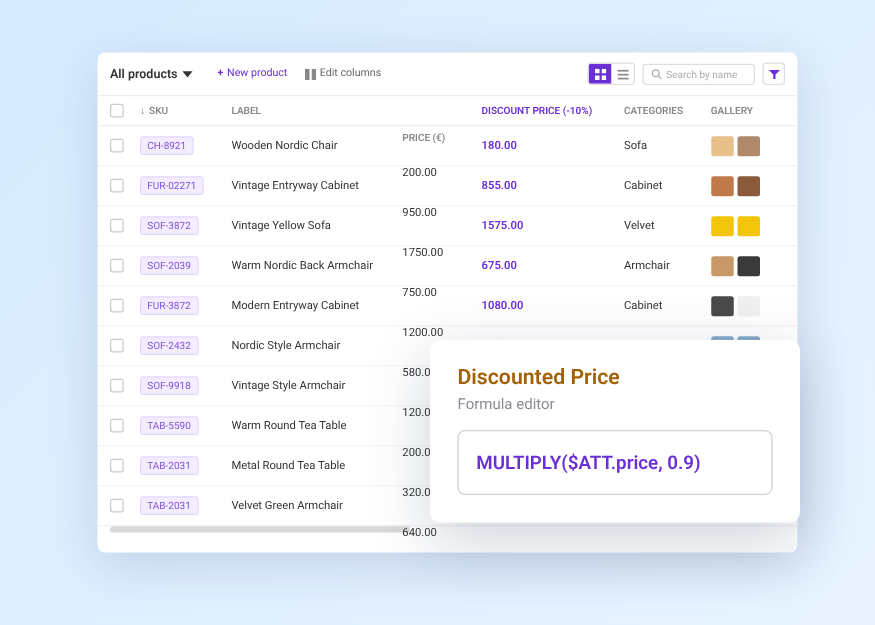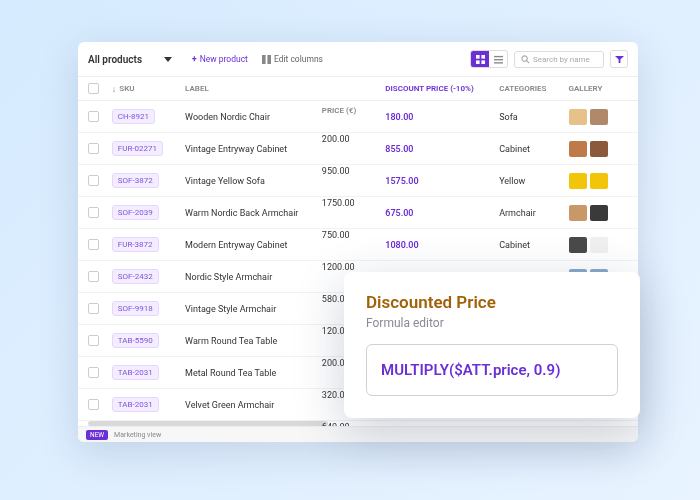--- a/index.html
+++ b/index.html
@@ -27,21 +27,21 @@
   .toolbar {
     display: flex;
     align-items: center;
     padding: 8px 10px;
     border-bottom: 1px solid #eee;
     gap: 6px;
   }
   .dropdown {
     display: flex;
     align-items: center;
-    gap: 22px;
+    gap: 4px;
     font-size: 10px;
     font-weight: 600;
     cursor: pointer;
     padding-right: 10px;
   }
   .caret {
     width: 0; height: 0;
     border-left: 4px solid transparent;
     border-right: 4px solid transparent;
     border-top: 5px solid #333;
@@ -303,21 +303,21 @@
         <div class="row">
           <div class="col-chk">
             <div class="checkbox"></div>
           </div>
           <div class="col-sku">
             <span class="sku-badge">SOF-3872</span>
           </div>
           <div class="col-label">Vintage Yellow Sofa</div>
           <div class="col-price">1750.00</div>
           <div class="col-disc"><span class="disc-val">1575.00</span></div>
-          <div class="col-cat">Yellow</div>
+          <div class="col-cat">Velvet</div>
           <div class="col-gal">
             <div class="gallery">
               <div class="thumb" style="background: rgb(242, 196, 10);"></div>
               <div class="thumb" style="background: rgb(242, 196, 10);"></div>
             </div>
           </div>
         </div>
         <div class="row">
           <div class="col-chk">
             <div class="checkbox"></div>
@@ -430,23 +430,19 @@
           <div class="col-cat"></div>
           <div class="col-gal">
             <div class="gallery"></div>
           </div>
         </div>
       </div>
   </div>
 
   <div class="scrollbar"></div>
 
-  <div class="footer">
-    <span style="background:#6b2fd6;color:#fff;padding:1px 4px;border-radius:2px;font-size:6.5px;">NEW</span>
-    <span>Marketing view</span>
-  </div>
 </div>
 
 <div class="popup">
   <div class="popup-title">Discounted Price</div>
   <div class="popup-sub">Formula editor</div>
   <div class="formula-box">MULTIPLY($ATT.price, 0.9)</div>
 </div>
 
 </body></html>

